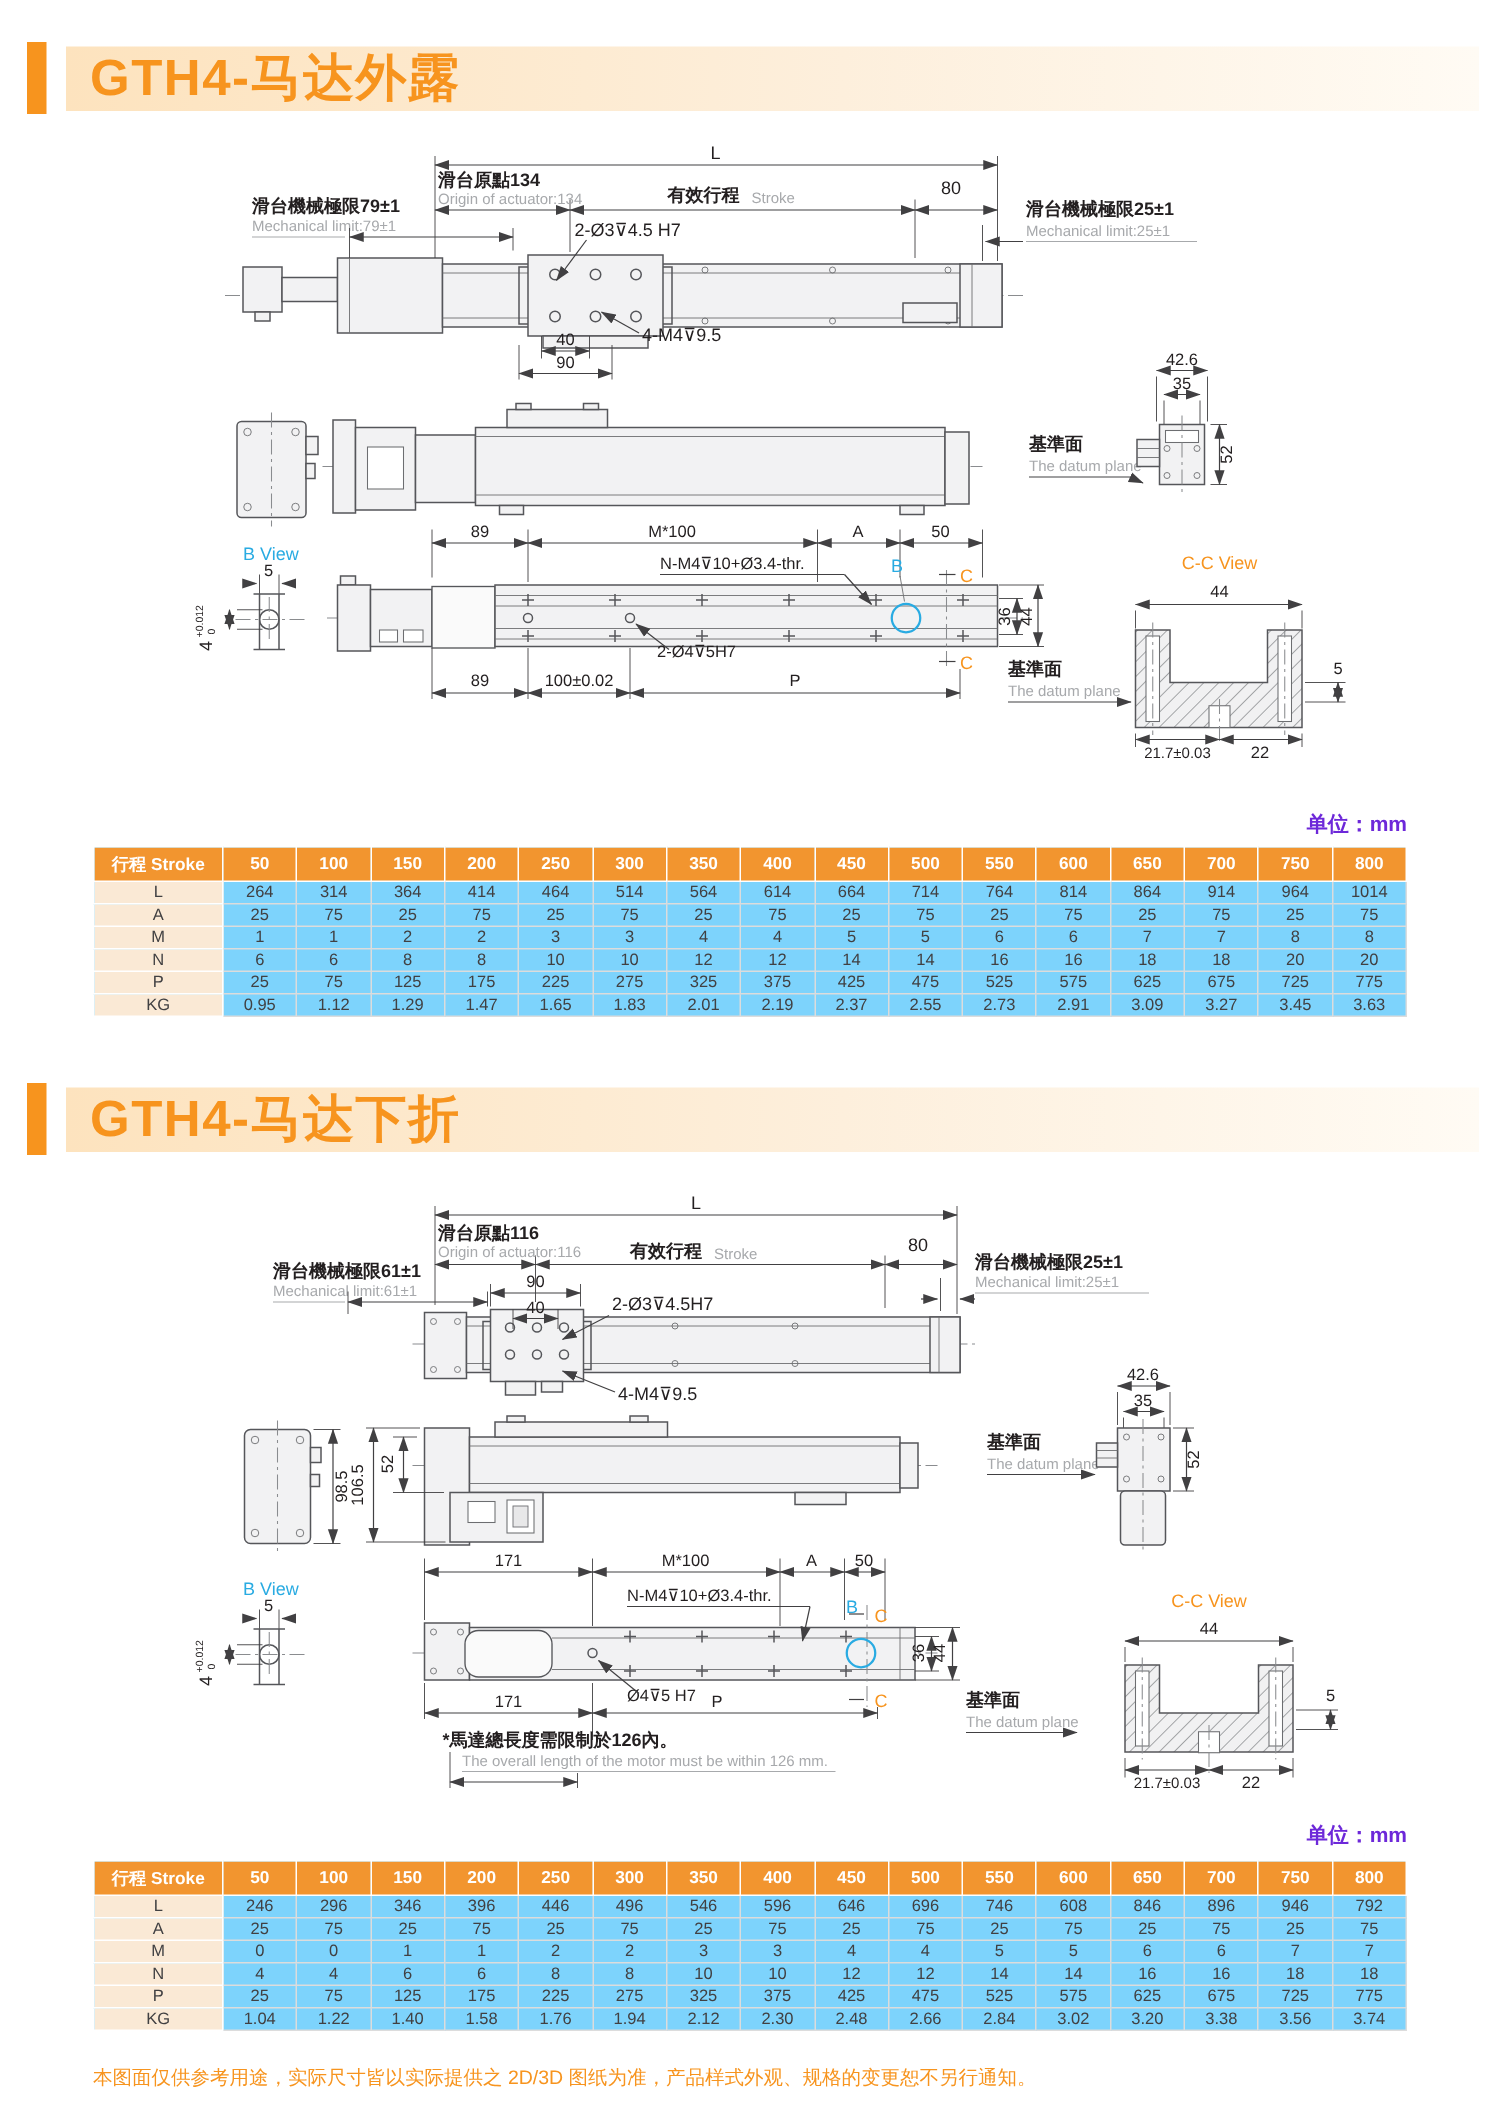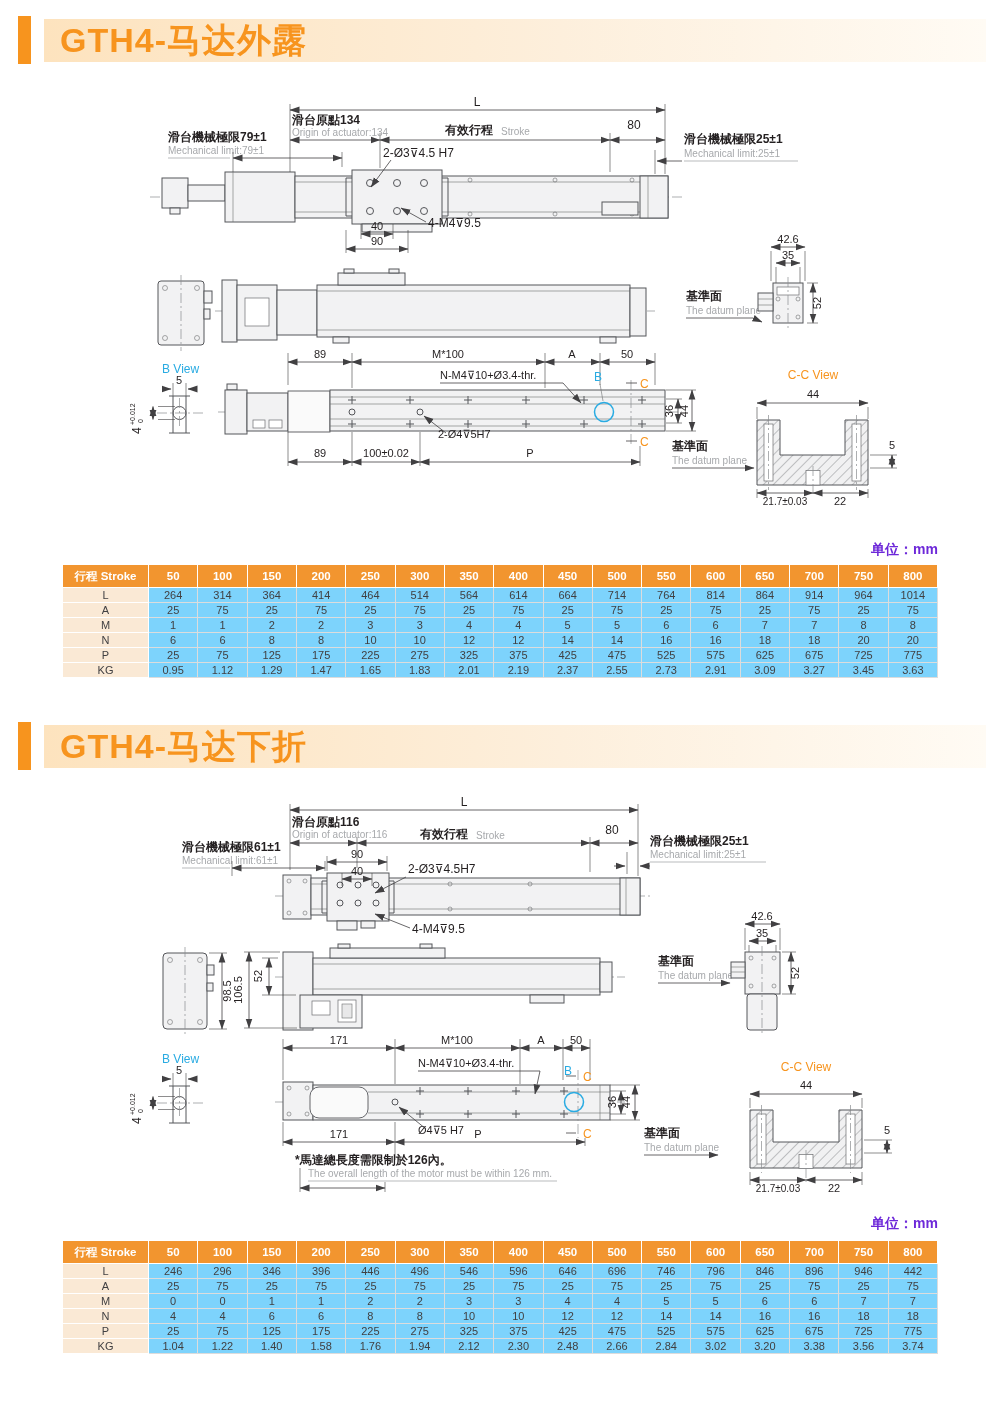--- a/index.html
+++ b/index.html
@@ -38,21 +38,21 @@
   table.spec thead th { background:#F2952F; color:#fff; font-weight:bold; font-size:11.5px; height:23px; border:1px solid #fff; padding:0; }
   table.spec tbody th.rl { background:#FAE9D5; font-weight:normal; font-size:11px; color:#414042; border:1px solid #fff; height:15px; padding:0; }
   table.spec tbody td { text-align:center; font-size:11px; color:#414042; border:1px solid #dcdcdc; height:15px; padding:0; }
   .footer { position:absolute; left:62px; font-size:13px; color:#F7941E; }
 </style>
 </head>
 <body>
 
 <div class="page">
 
-  <div class="sec-header" style="top:16px;">
+  <div class="sec-header" style="top:28px;">
     <div class="hbar"></div>
     <div class="hbg"></div>
     <div class="htitle">GTH4-马达外露</div>
   </div>
 
   <svg style="top:95px;" width="1000" height="445" viewBox="0 95 1000 445">
     <defs>
       <marker id="a1" viewBox="0 0 10 8" refX="9.5" refY="4" markerWidth="10" markerHeight="8" orient="auto-start-reverse" markerUnits="userSpaceOnUse">
           <path d="M0,0.6 L10,4 L0,7.4 Z" fill="#414042"></path>
         </marker>
@@ -737,25 +737,25 @@
           <td>296</td>
           <td>346</td>
           <td>396</td>
           <td>446</td>
           <td>496</td>
           <td>546</td>
           <td>596</td>
           <td>646</td>
           <td>696</td>
           <td>746</td>
-          <td>796</td>
+          <td>608</td>
           <td>846</td>
           <td>896</td>
           <td>946</td>
-          <td>442</td>
+          <td>792</td>
         </tr>
         <tr>
           <th class="rl">A</th>
           <td>25</td>
           <td>75</td>
           <td>25</td>
           <td>75</td>
           <td>25</td>
           <td>75</td>
           <td>25</td>
@@ -841,14 +841,15 @@
           <td>2.84</td>
           <td>3.02</td>
           <td>3.20</td>
           <td>3.38</td>
           <td>3.56</td>
           <td>3.74</td>
         </tr>
       </tbody>
     </table>
 
+  <div class="footer" style="top:1376px;">本图面仅供参考用途，实际尺寸皆以实际提供之 2D/3D 图纸为准，产品样式外观、规格的变更恕不另行通知。</div>
 
 </div>
 
 </body></html>

